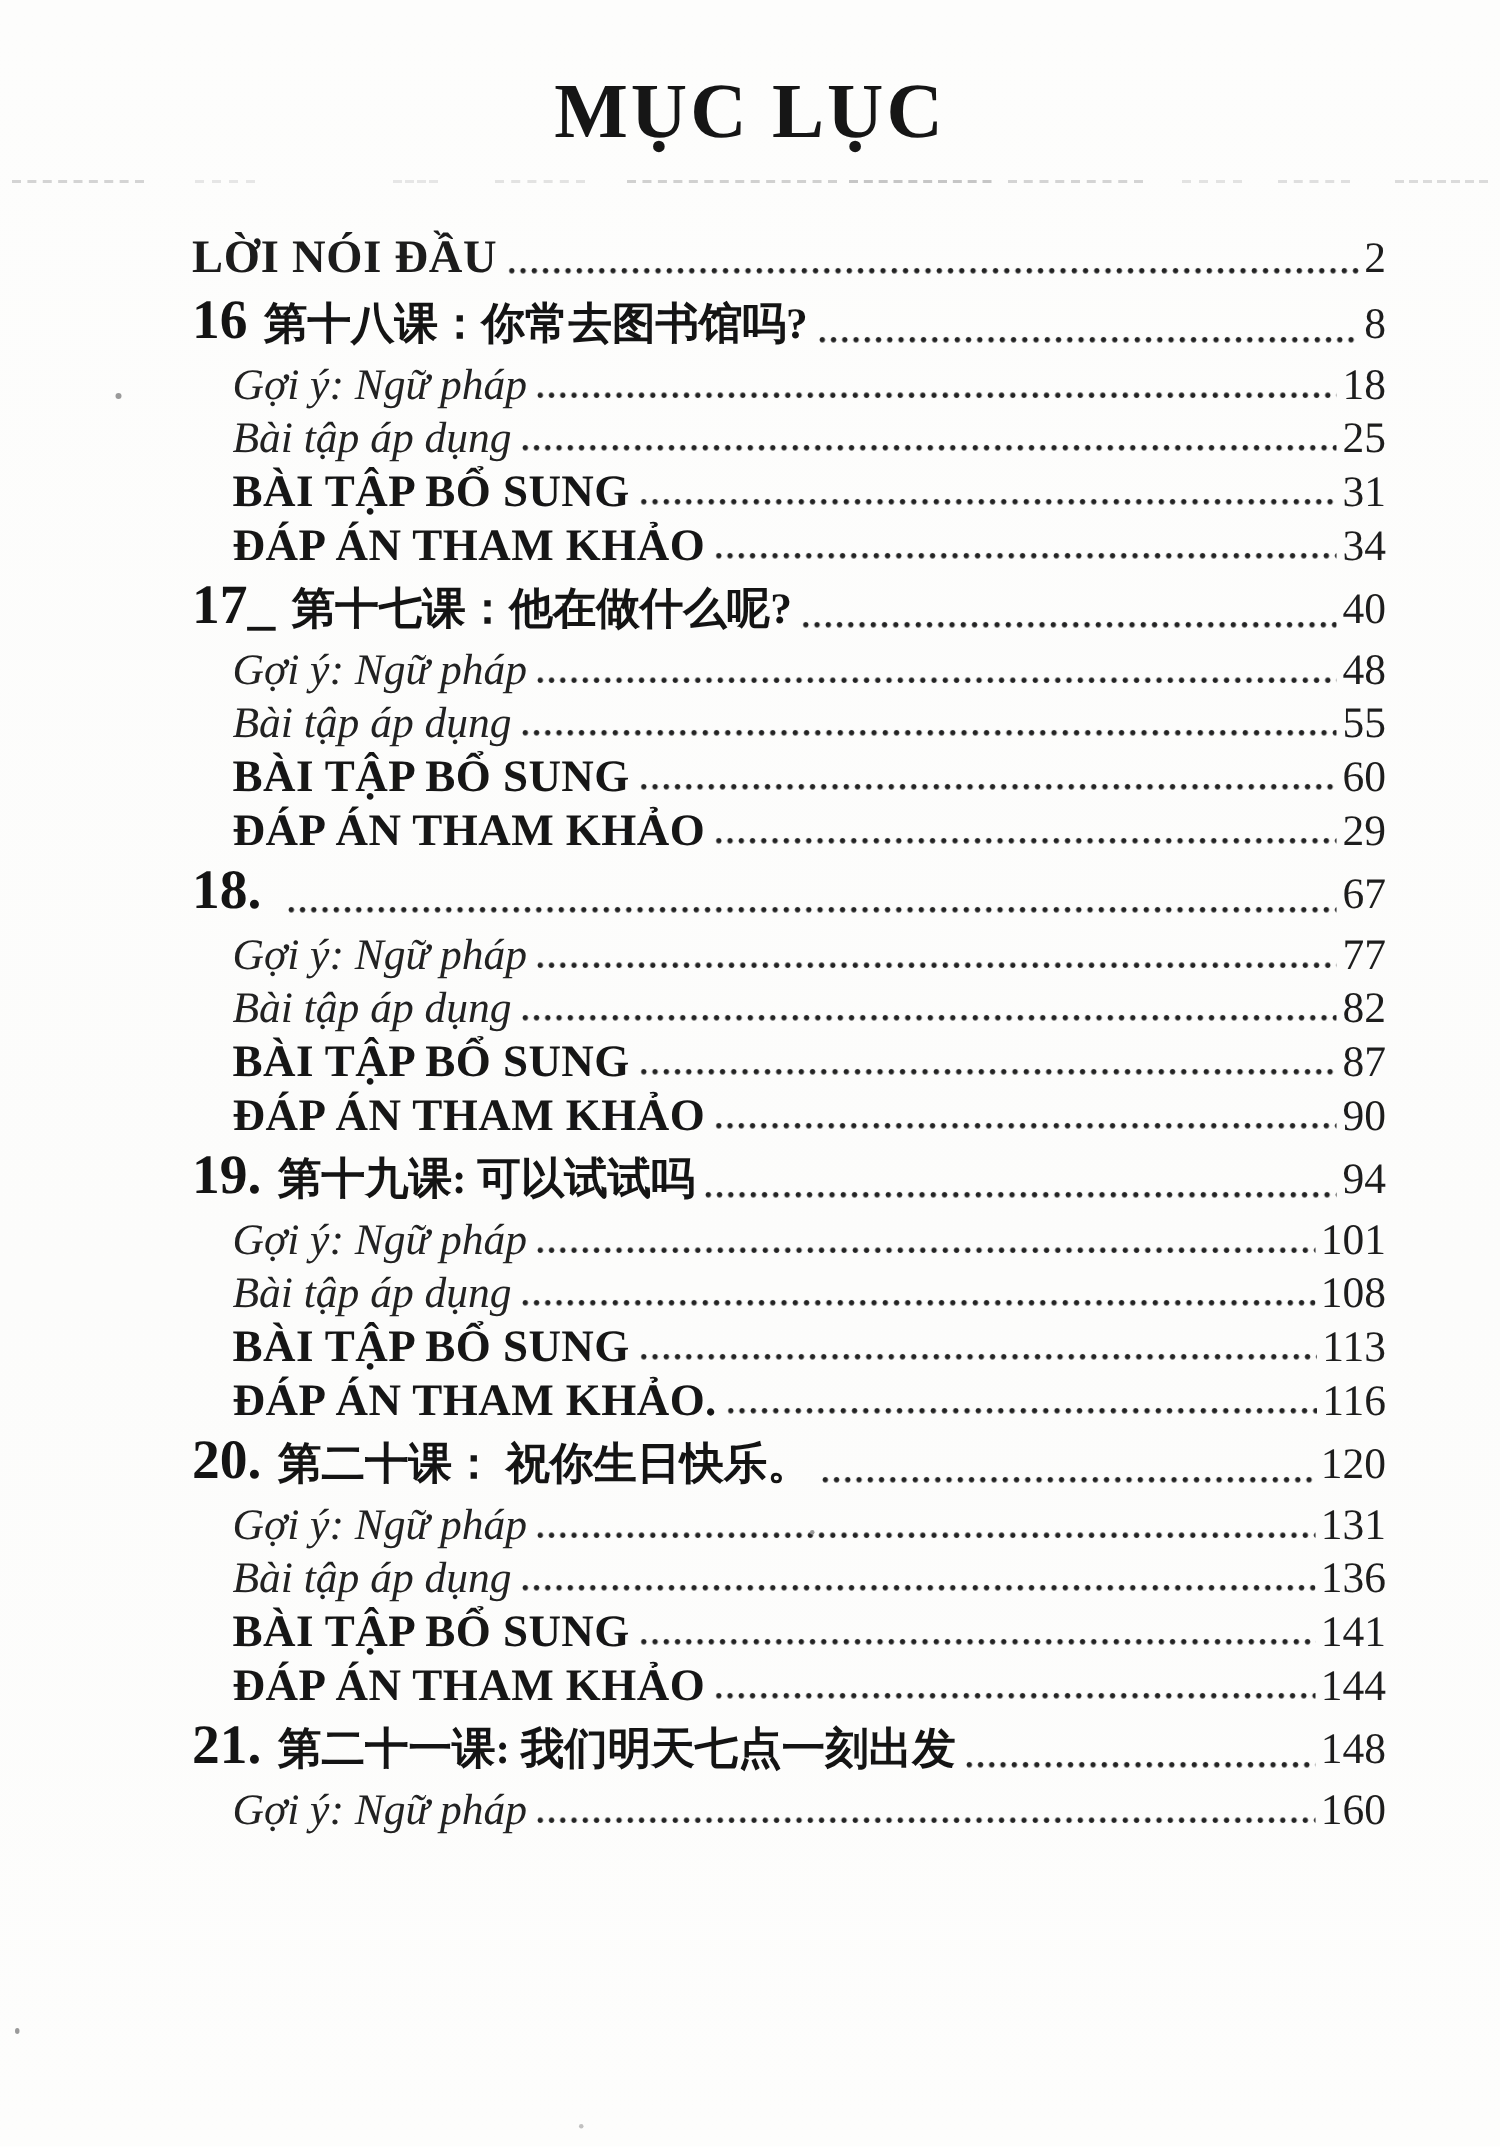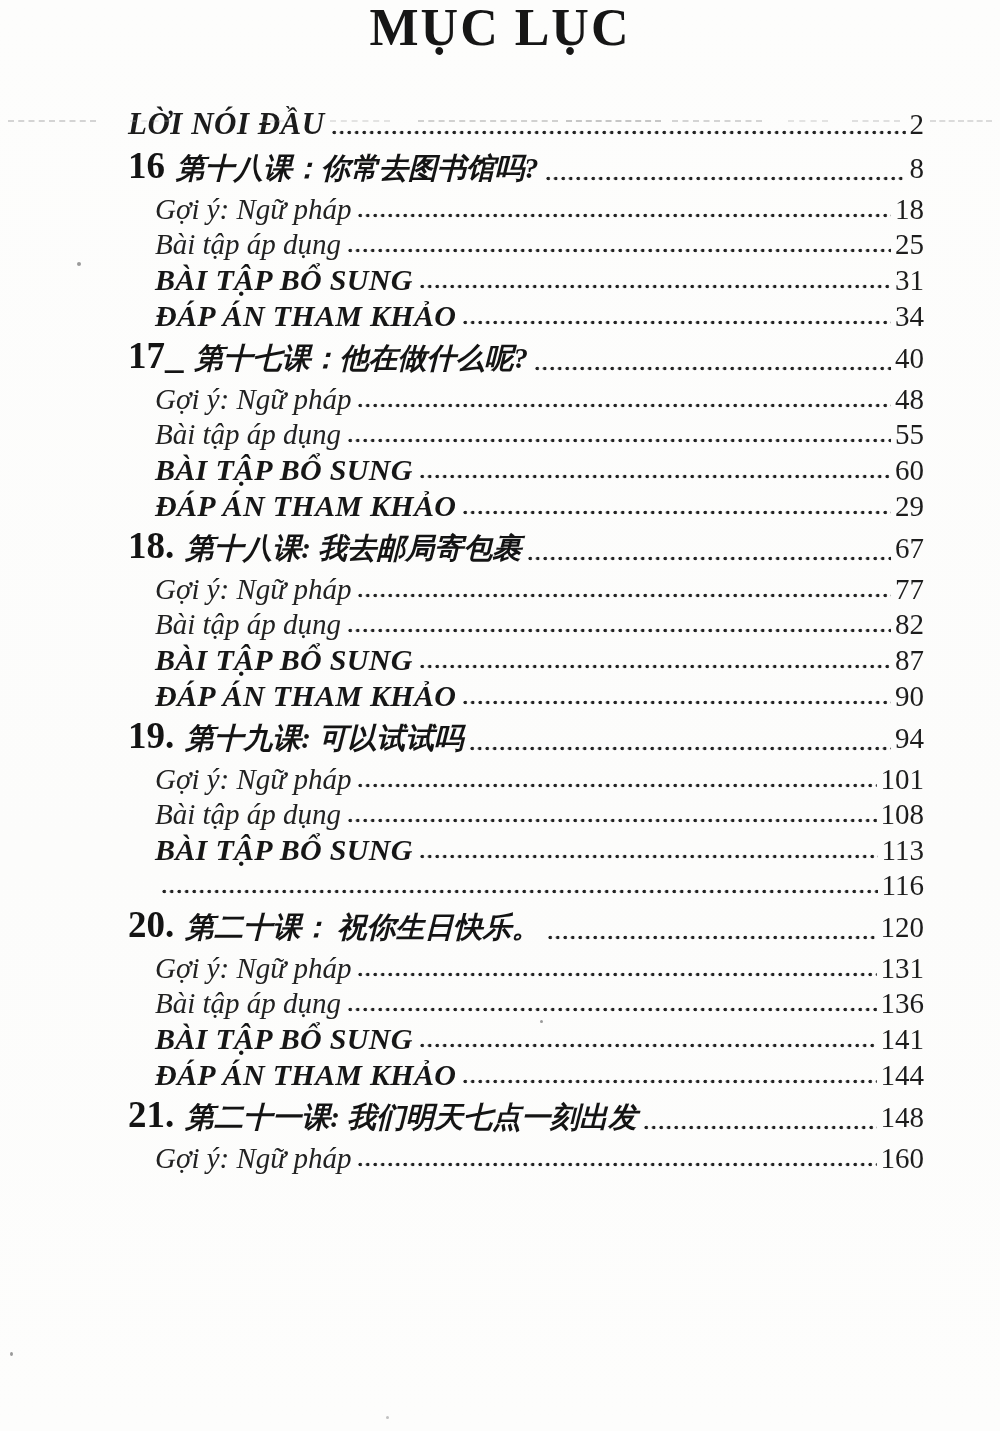--- a/index.html
+++ b/index.html
@@ -10,20 +10,21 @@
     width: 1000px;
     height: 1431px;
     background: linear-gradient(180deg, #fdfdfc 0%, #fcfcfb 60%, #fdfdfc 100%);
     font-family: "Liberation Serif", "DejaVu Serif", serif;
     color: #1c1c1c;
     overflow: hidden;
   }
 
   .title {
     margin: 0;
+    padding-top: 47px;
     font-size: 52px;
     line-height: 56px;
     font-weight: 700;
     text-align: center;
     letter-spacing: 2px;
     color: #161616;
   }
 
   
   .artifact-line {
@@ -48,21 +49,21 @@
   .toc {
     margin: 50px 76px 0 128px;
   }
 
   .row {
     display: flex;
     align-items: baseline;
     line-height: 31px;
     margin-bottom: 4px;
   }
-  .entry-label { white-space: nowrap; font-size: 29px; font-style: italic; }
+  .entry-label { white-space: nowrap; font-size: 29px; }
   .entry-num { white-space: nowrap; }
   .entry-page { white-space: nowrap; font-size: 29px; color: #1d1d1d; }
 
   .leader {
     flex: 1 1 auto;
     min-width: 18px;
     height: 5px;
     align-self: flex-end;
     margin: 0 4px 7px 7px;
     background-image: radial-gradient(circle at 2.2px 2.5px, #232323 1.5px, rgba(0,0,0,0) 2.1px);
@@ -198,21 +199,20 @@
       <span class="entry-page">60</span>
     </div>
       <div class="row answer-key">
 
       <span class="entry-label">ĐÁP ÁN THAM KHẢO</span>
       <span class="leader"></span>
       <span class="entry-page">29</span>
     </div>
       <div class="row chapter">
       <span class="entry-num">18.</span>
-      <span class="entry-label">第十八课: 我去邮局寄包裹</span>
       <span class="leader"></span>
       <span class="entry-page">67</span>
     </div>
       <div class="row grammar-hint">
 
       <span class="entry-label">Gợi ý: Ngữ pháp</span>
       <span class="leader"></span>
       <span class="entry-page">77</span>
     </div>
       <div class="row applied-exercise">
@@ -252,20 +252,21 @@
       <span class="entry-page">108</span>
     </div>
       <div class="row supplementary-exercise">
 
       <span class="entry-label">BÀI TẬP BỔ SUNG</span>
       <span class="leader"></span>
       <span class="entry-page">113</span>
     </div>
       <div class="row answer-key">
 
+      <span class="entry-label">ĐÁP ÁN THAM KHẢO.</span>
       <span class="leader"></span>
       <span class="entry-page">116</span>
     </div>
       <div class="row chapter">
       <span class="entry-num">20.</span>
       <span class="entry-label">第二十课： 祝你生日快乐。</span>
       <span class="leader"></span>
       <span class="entry-page">120</span>
     </div>
       <div class="row grammar-hint">

